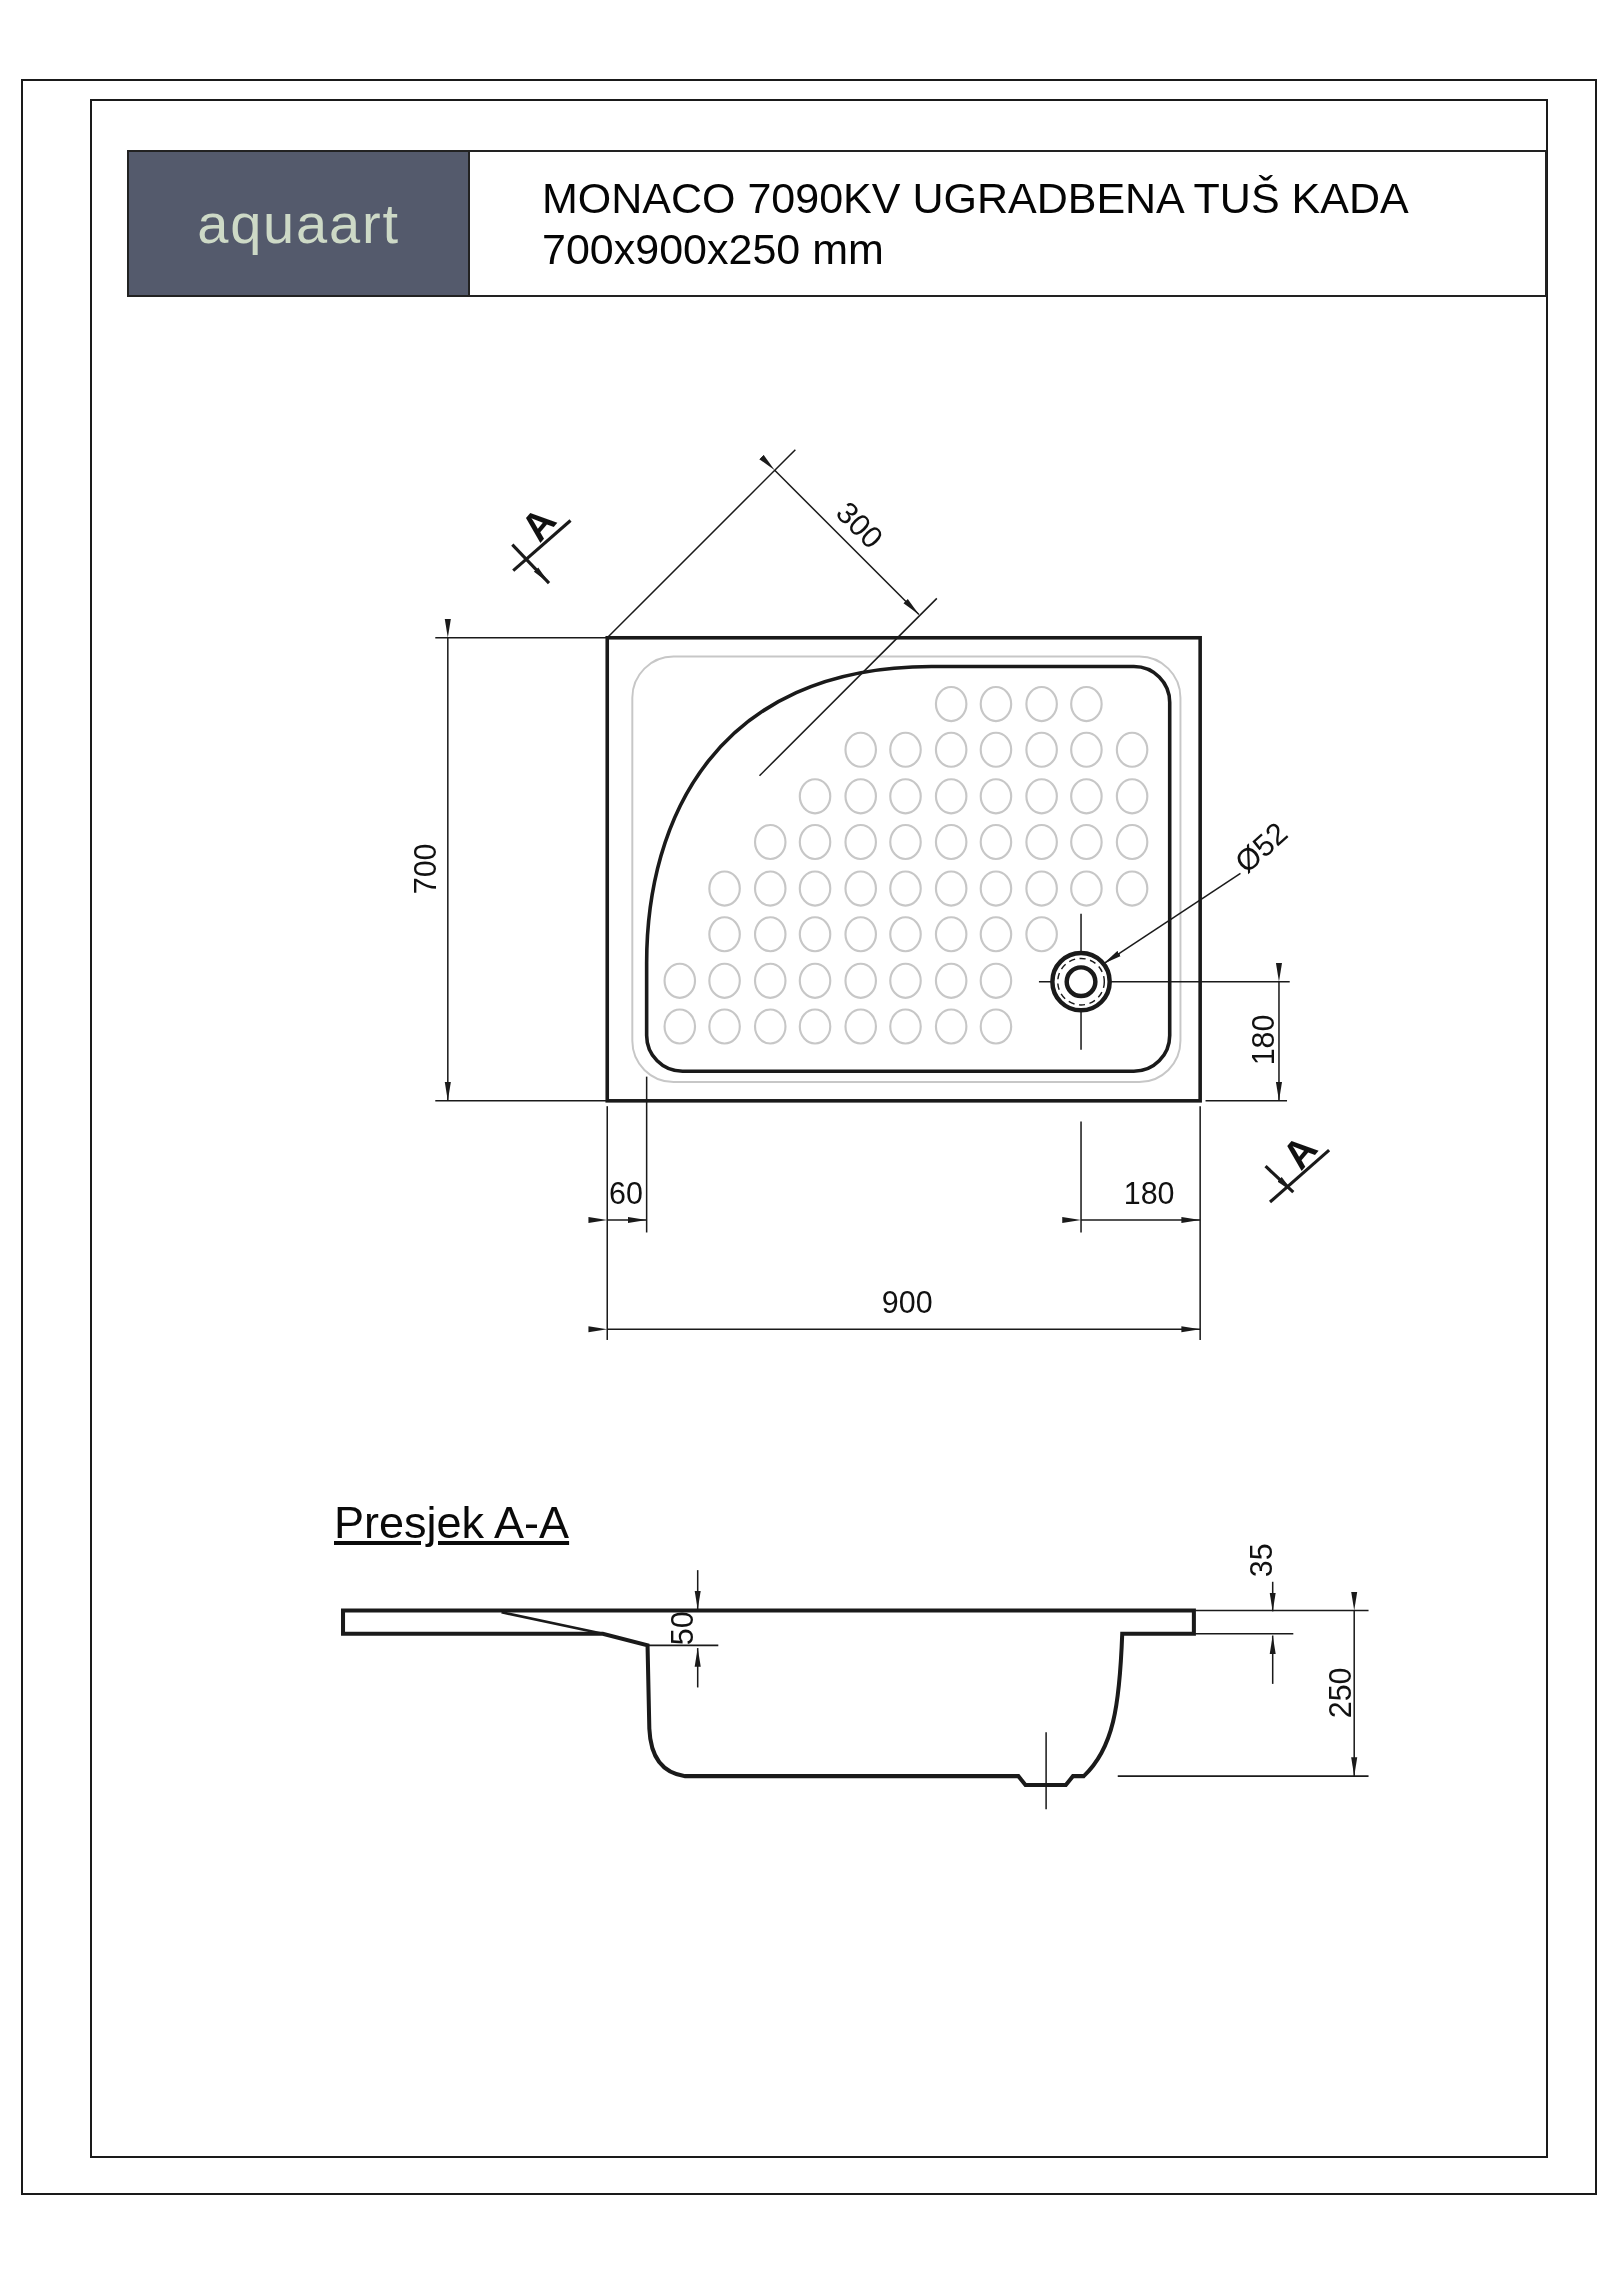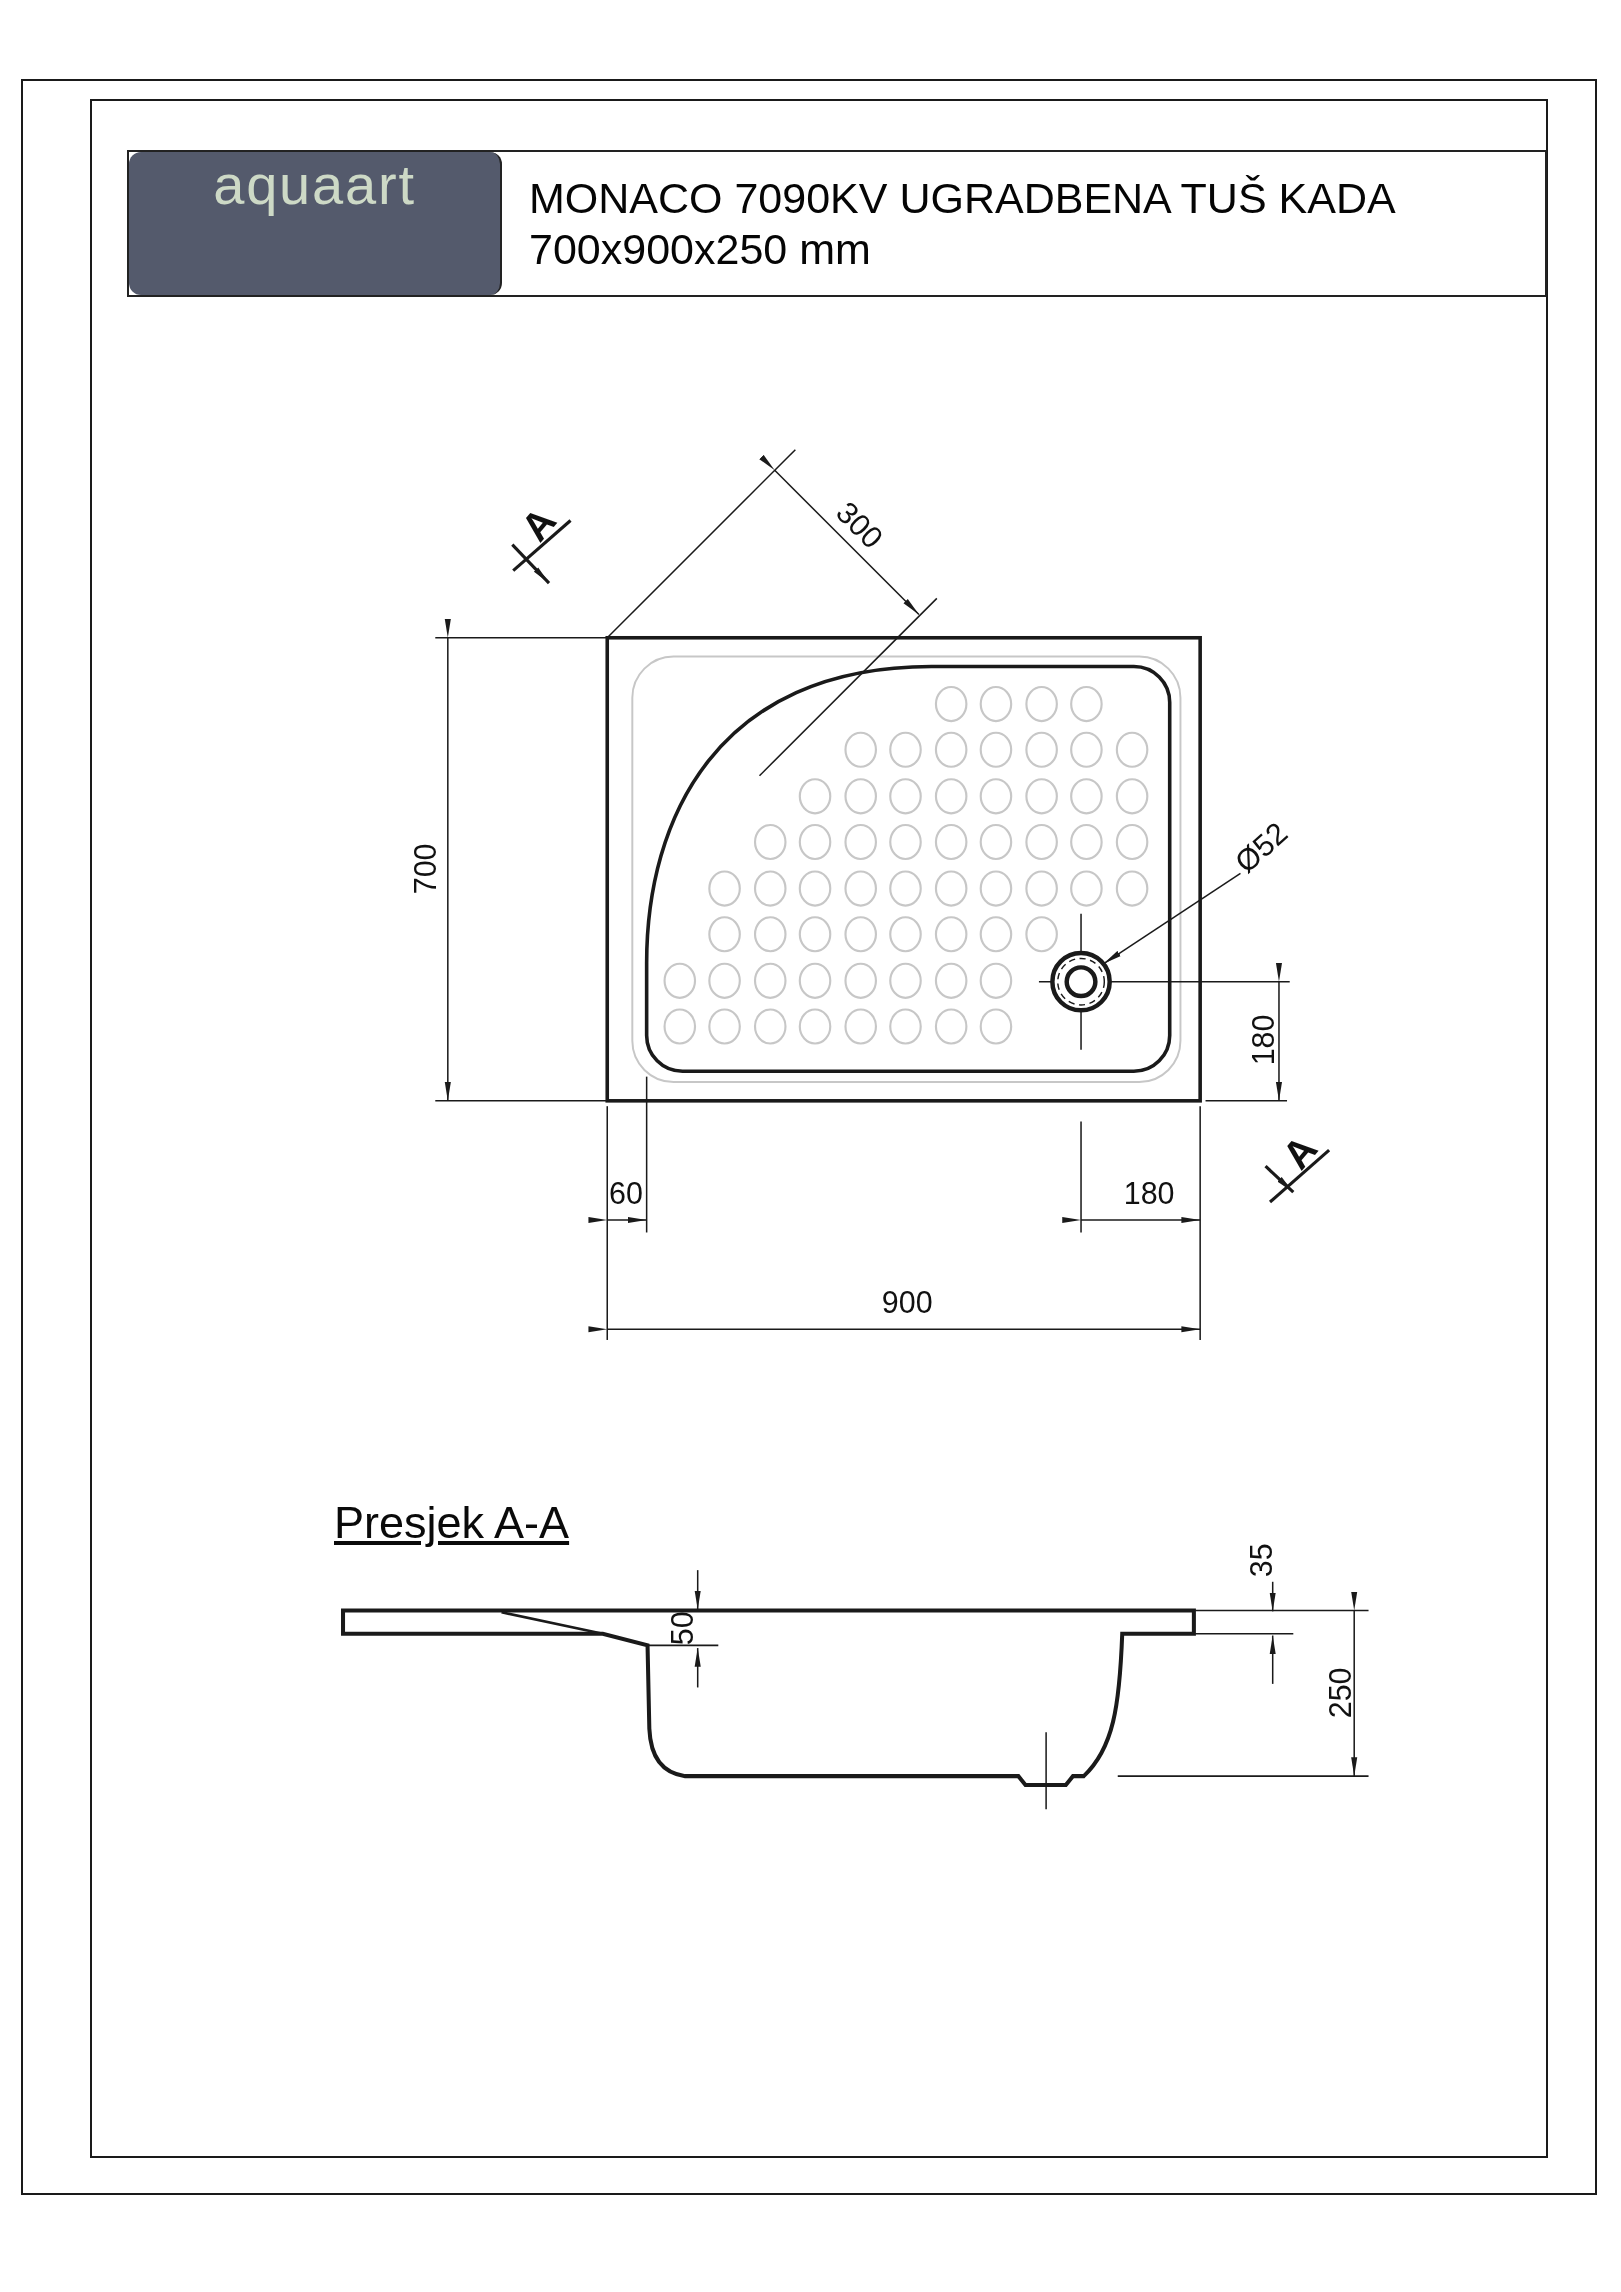--- a/index.html
+++ b/index.html
@@ -1,23 +1,23 @@
 <!DOCTYPE html>
 <html style="font-size:14.3px"><head>
 <meta charset="utf-8">
 <style>
   html,body{margin:0;padding:0;background:#fff;}
   body{width:1622px;height:2293px;position:relative;font-family:"Liberation Sans",sans-serif;overflow:hidden;}
   .frame{position:absolute;border:2.2px solid #1a1a1a;background:transparent;}
   #outer-frame{left:20.6px;top:79px;width:1572px;height:2112px;}
   #inner-frame{left:90px;top:99px;width:1454px;height:2055px;border-width:2.7px;}
   #header{position:absolute;left:127px;top:150px;width:1420px;height:147px;border:2.2px solid #222;display:flex;box-sizing:border-box;background:#fff;}
-  #logo-box{width:373px;height:100%;display:flex;justify-content:center;border-right:2.2px solid #222;box-sizing:border-box;border-radius:12px;}
+  #logo-box{width:341px;height:100%;display:flex;align-items:center;justify-content:center;border-right:2.2px solid #222;box-sizing:border-box;}
   #logo-text{font-size:56px;letter-spacing:1.8px;font-weight:400;}
-  #title-box{flex:1;display:flex;flex-direction:column;justify-content:center;padding-left:27px;}
+  #title-box{flex:1;display:flex;flex-direction:column;justify-content:center;padding-left:27px;margin-left:45px;}
   .title-line{font-size:43px;line-height:1.18;color:#050505;white-space:nowrap;}
   #section-title{position:absolute;left:334px;top:1497px;font-size:45px;color:#0a0a0a;white-space:nowrap;text-decoration:underline;}
   #drawing{position:absolute;left:0;top:0;}
   svg text{font-family:"Liberation Sans",sans-serif;font-size:34px;fill:#111;}
   svg .dimline{stroke:#1a1a1a;stroke-width:1.7;fill:none;}
   svg .bold{stroke:#1a1a1a;stroke-width:4;fill:none;}
   svg .gray{stroke:#c7c7c7;stroke-width:2.2;fill:none;}
   #dots-layer ellipse{fill:none;stroke:#c7c7c7;stroke-width:2.4;}
   svg .marker-letter{font-size:44px;font-weight:700;}
 </style>

